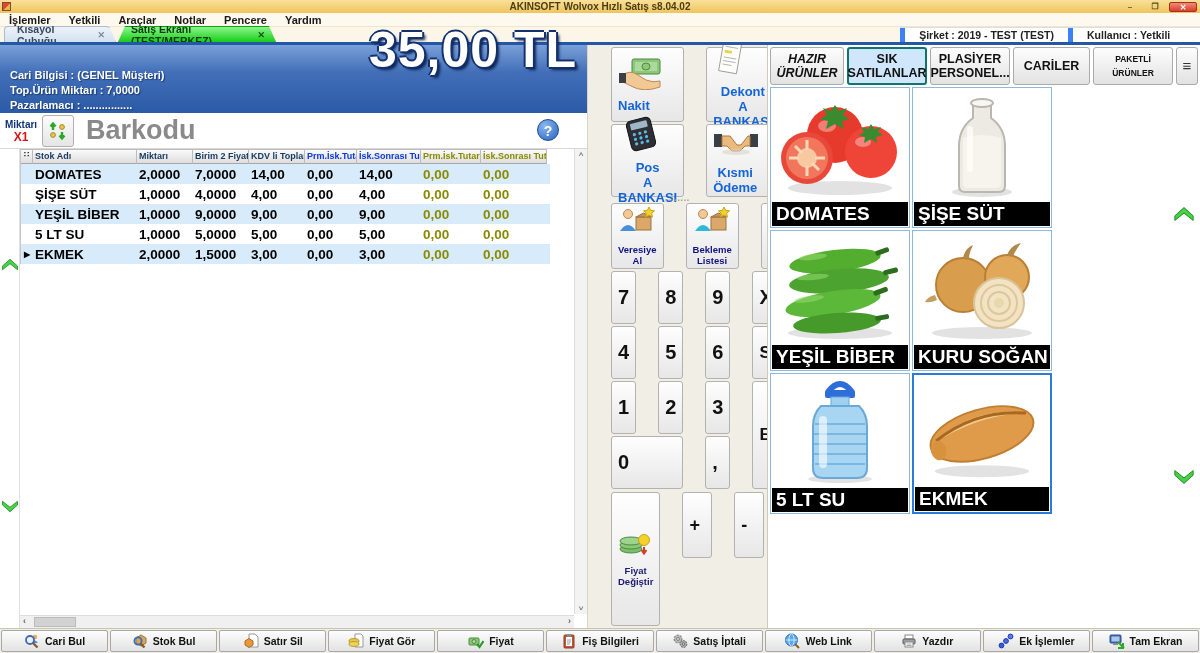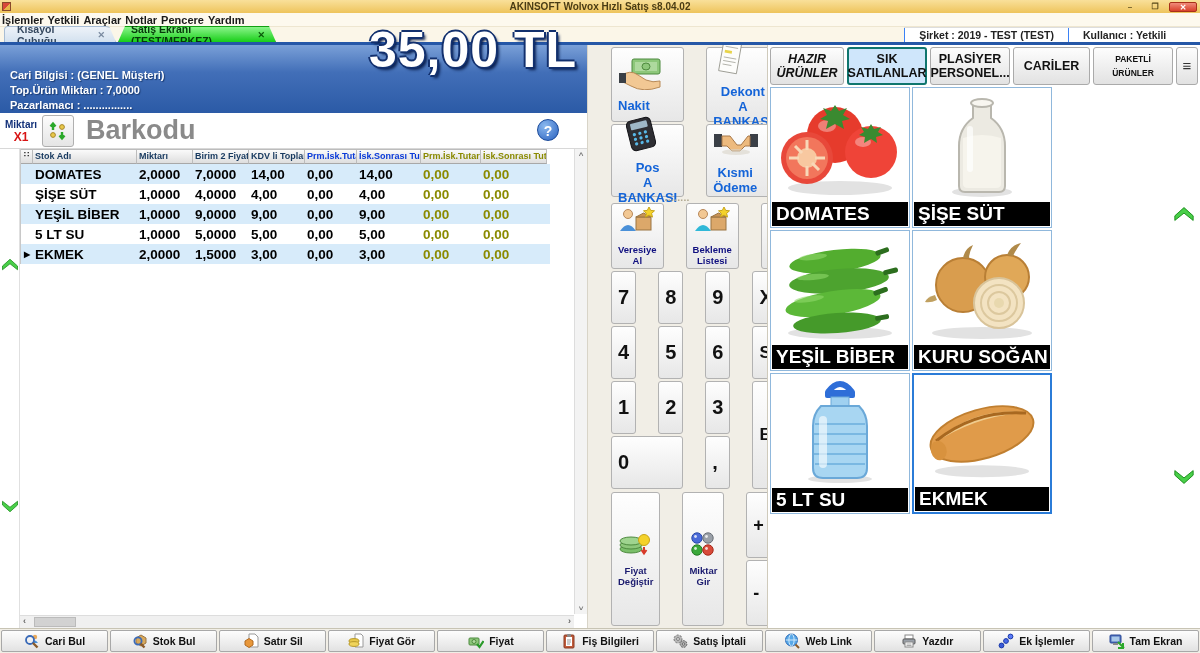--- a/index.html
+++ b/index.html
@@ -10,31 +10,31 @@
   
   .titlebar{height:13px;background:linear-gradient(#f9e09a,#eec45c);display:flex;align-items:center;position:relative;font-size:10px;color:#4a3c14;}
   .app-icon{width:9px;height:9px;margin-left:2px;background:linear-gradient(135deg,#d84a3a 50%,#e8b84a 50%);border:1px solid #8a4a2a;}
   .tb-title{position:absolute;left:0;right:0;text-align:center;font-weight:bold;}
   .win-controls{margin-left:auto;display:flex;align-items:center;gap:3px;padding-right:3px;z-index:2;}
   .win-btn{width:22px;height:10px;font-size:8px;line-height:9px;text-align:center;color:#5a4a1a;}
   .win-close{background:linear-gradient(#f08a7a,#d8402a);border:1px solid #a8301a;border-radius:2px;color:#fff;width:28px;}
 
   
   .menubar{height:14px;background:#fdf9ee;display:flex;align-items:center;font-size:11px;color:#1a1a1a;border-bottom:1px solid #eee6d0;}
-  .menu-item{padding:0 2px;cursor:default;text-align:center;}
+  .menu-item{padding:0 9px;cursor:default;text-align:center;}
 
   
   .tabrow{height:18px;background:#fbf6e8;display:flex;align-items:flex-end;border-bottom:3px solid #2557a7;position:relative;}
   .doc-tab{height:16px;display:flex;align-items:center;gap:6px;font-size:10.5px;padding:0 10px 0 12px;margin-left:4px;}
   .doc-tab.inactive{background:linear-gradient(#eef3f9,#d3e1ef);border:1px solid #a8bdd4;border-bottom:none;border-radius:4px 10px 0 0;color:#33475e;width:112px;clip-path:polygon(0 0,calc(100% - 7px) 0,100% 100%,0 100%);}
   .doc-tab.active{background:linear-gradient(#8af48a,#18ce18);border:1px solid #12a012;border-bottom:none;color:#063a0a;width:158px;clip-path:polygon(7px 0,calc(100% - 7px) 0,100% 100%,0 100%);margin-left:2px;}
   .tab-x{font-size:9px;color:#7a8aa0;margin-left:auto;}
   .doc-tab.active .tab-x{color:#0a5a0a;}
   .session{position:absolute;right:0;top:0;height:15px;display:flex;font-size:10.5px;color:#222;background:#fff;border-top:1px solid #ddd;}
-  .session div{padding:1px 14px;border-left:1px solid #3b82f6;white-space:nowrap;}
+  .session div{padding:1px 14px;border-left:5px solid #3b82f6;white-space:nowrap;}
   .session .sess-user{width:132px;}
 
   
   .content{height:583px;display:flex;background:#f1eee6;}
   .left-panel{width:595px;background:#4c1d95;display:flex;flex-direction:column;}
 
   .blue-header{height:68px;background:linear-gradient(180deg,#7aa0d8 0%,#426fb8 40%,#2b5aa6 100%);position:relative;color:#fff;padding:23px 0 0 10px;font-size:11px;line-height:15px;text-shadow:1px 1px 1px #1a3a70;}
   .total-amount{position:absolute;top:-2px;right:10px;font-size:50px;letter-spacing:1px;color:#fff;text-shadow:-2px 0 #12306e,0 -2px #12306e,2px 0 #12306e,0 2px #12306e,3px 3px 3px #0a2050;}
 
   .barcode-row{height:36px;display:flex;align-items:center;position:relative;background:#fff;border-bottom:1px solid #d8d8d8;}
@@ -393,33 +393,20 @@
         <button class="btn q-tall">
           <svg class="gicon" width="34" height="26" viewBox="0 0 34 26">
             <ellipse cx="13" cy="18" rx="11" ry="4" fill="#7bbf6a" stroke="#4d8a3e"></ellipse>
             <ellipse cx="13" cy="14" rx="11" ry="4" fill="#8dc77a" stroke="#4d8a3e"></ellipse>
             <ellipse cx="13" cy="10" rx="11" ry="4" fill="#9fd48f" stroke="#4d8a3e"></ellipse>
             <circle cx="26" cy="9" r="5.5" fill="#f4d22a" stroke="#c8a418"></circle>
             <path d="M26 16 v6 m-2.5 -3 l2.5 3.5 2.5 -3.5" stroke="#d83a2a" stroke-width="2" fill="none"></path>
           </svg>
           <span class="quick-label">Fiyat Değiştir</span>
         </button>
-        <button class="btn q-tall">
-          <svg class="gicon" width="26" height="26" viewBox="0 0 26 26">
-            <circle cx="8" cy="7" r="5.2" fill="#4a6ad8" stroke="#2a4aa8"></circle>
-            <circle cx="19" cy="7" r="5.2" fill="#9aa0a8" stroke="#6a7078"></circle>
-            <circle cx="8" cy="19" r="5.2" fill="#3aa83a" stroke="#247a24"></circle>
-            <circle cx="19" cy="19" r="5.2" fill="#d84a3a" stroke="#a82a1a"></circle>
-            <circle cx="6.5" cy="5.5" r="1.4" fill="#fff" opacity="0.8"></circle>
-            <circle cx="17.5" cy="5.5" r="1.4" fill="#fff" opacity="0.8"></circle>
-            <circle cx="6.5" cy="17.5" r="1.4" fill="#fff" opacity="0.8"></circle>
-            <circle cx="17.5" cy="17.5" r="1.4" fill="#fff" opacity="0.8"></circle>
-          </svg>
-          <span class="quick-label">Miktar Gir</span>
-        </button>
         <button class="btn pm">+</button>
         <button class="btn pm">-</button>
       </div>
     </div>
 
     <div class="right-panel">
       <div class="rp-tabs">
         <div class="rp-tab w1">HAZIR ÜRÜNLER</div>
         <div class="rp-tab w2 selected">SIK SATILANLAR</div>
         <div class="rp-tab w3">PLASİYER PERSONEL...</div>

